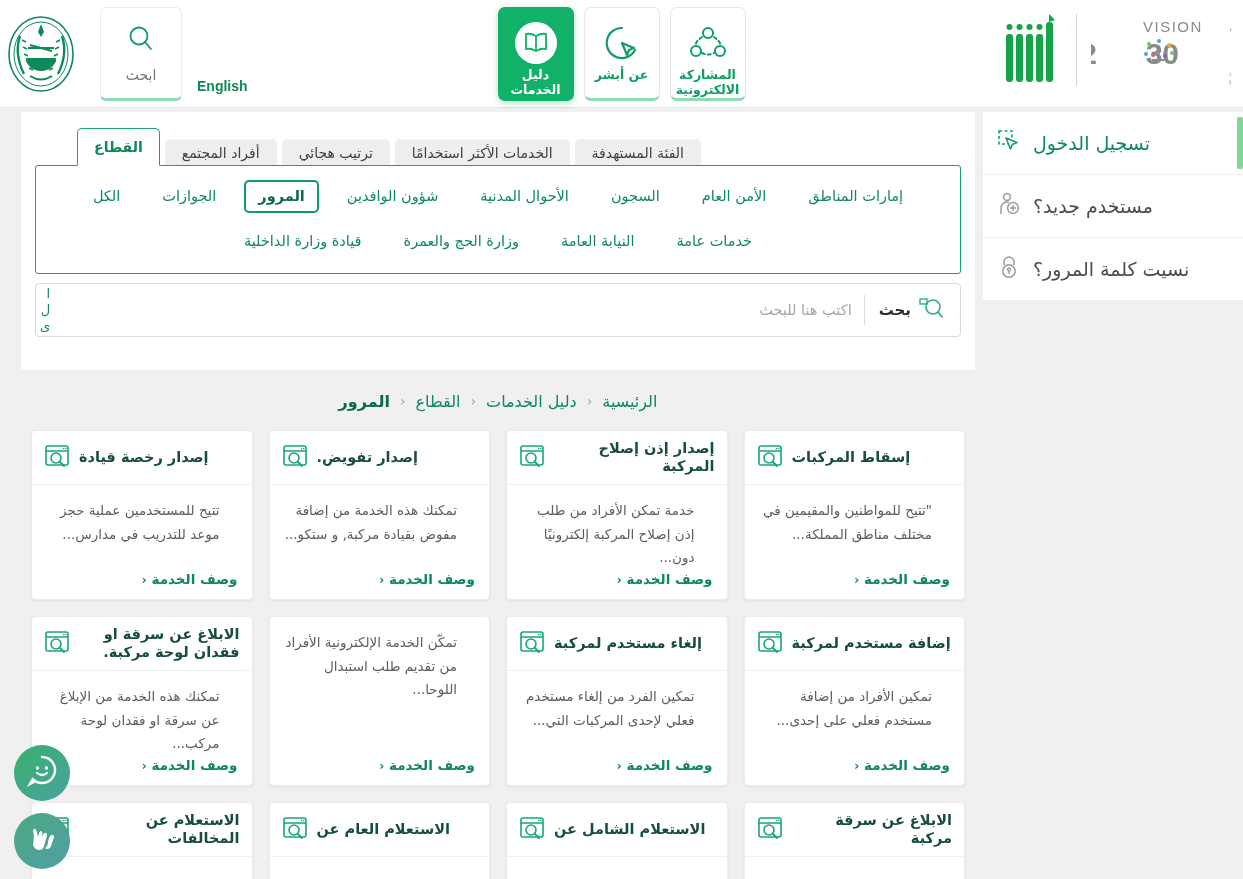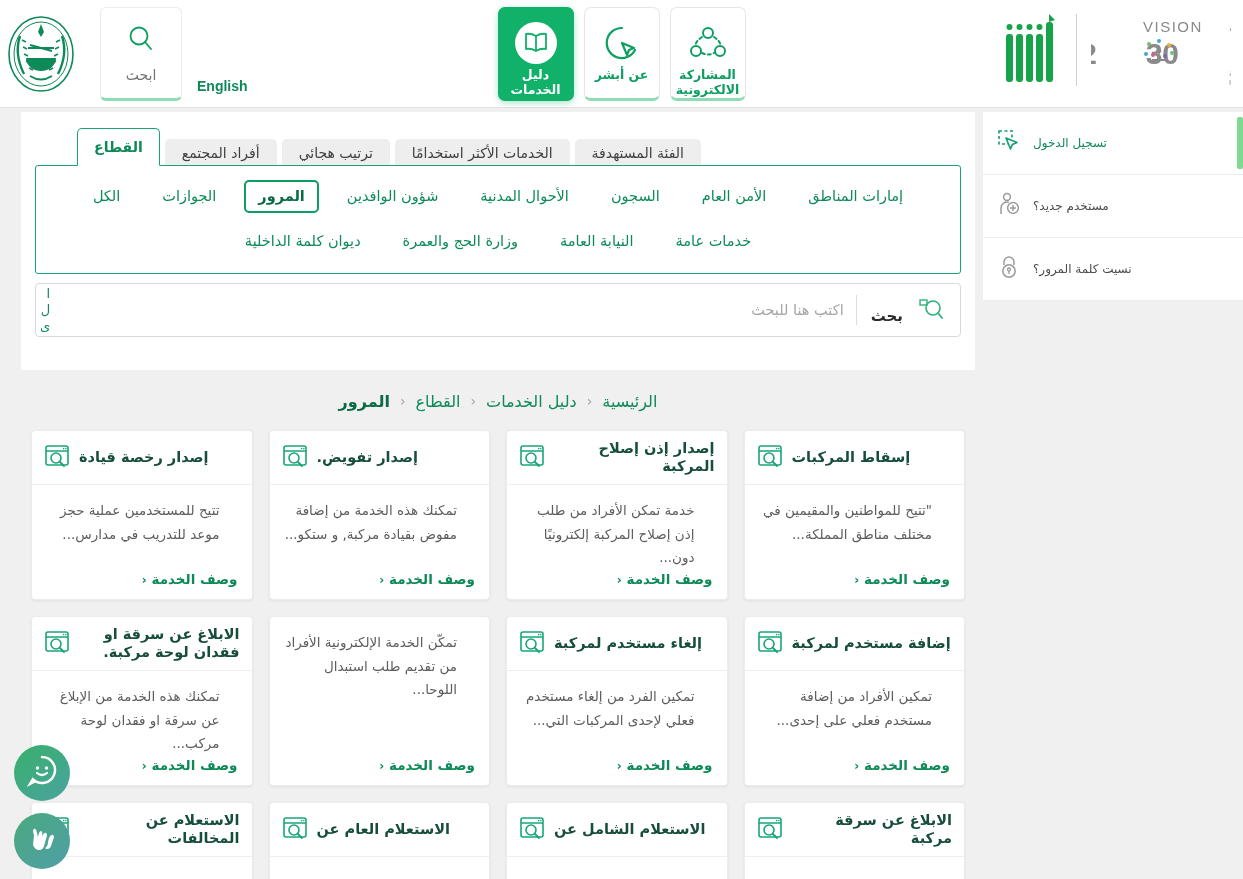--- a/index.html
+++ b/index.html
@@ -79,21 +79,21 @@
     position: absolute; top: 4px; right: 0; width: 260px;
     background: #fff;
   }
   .login-row {
     position: relative;
     height: 63px; display: flex; align-items: center; justify-content: flex-end;
     gap: 12px; padding: 0 20px 0 14px;
     border-bottom: 1px solid #ededed;
     cursor: pointer; background: #fff;
   }
-  .login-row .lr-label { font-size: 12px; color: #4b4b4b; }
+  .login-row .lr-label { font-size: 19px; color: #4b4b4b; }
   .login-row.primary .lr-label { color: #0d8a57; }
   .login-row.primary::after {
     content: ""; position: absolute; right: 0; top: 5px; bottom: 5px;
     width: 6px; background: #7ed994; border-radius: 2px;
   }
 
   
   .main-panel {
     position: absolute; top: 4px; right: 268px; width: 954px;
     background: #fff;
@@ -138,21 +138,21 @@
     border-color: #0d9e62; color: #0a6b44; font-weight: bold; border-radius: 5px;
   }
 
   .search-wrap { padding: 8px 14px 16px 14px; }
   .search-box {
     position: relative;
     height: 54px; border: 1px solid #d9d9d9; border-radius: 4px;
     display: flex; align-items: center; background: #fff;
   }
   .search-btn-inner {
-    display: flex; align-items: flex-end; gap: 15px;
+    display: flex; align-items: center; gap: 7px;
     padding: 0 16px 0 14px; height: 30px; cursor: pointer;
     border-left: 1px solid #dcdcdc;
   }
   .search-btn-inner .sb-text { font-size: 15px; font-weight: bold; color: #2b2b2b; }
   .search-input {
     flex: 1; border: none; outline: none; height: 100%;
     font-size: 14.5px; color: #9a9a9a; background: transparent;
     font-family: "DejaVu Sans", sans-serif; padding: 0 12px;
   }
   .search-input::placeholder { color: #a6a6a6; }
@@ -375,21 +375,21 @@
         <span class="chip">الأحوال المدنية</span>
         <span class="chip">شؤون الوافدين</span>
         <span class="chip selected">المرور</span>
         <span class="chip">الجوازات</span>
         <span class="chip">الكل</span>
       </div>
       <div class="filter-line">
         <span class="chip">خدمات عامة</span>
         <span class="chip">النيابة العامة</span>
         <span class="chip">وزارة الحج والعمرة</span>
-        <span class="chip">ديوان كلمة الداخلية</span>
+        <span class="chip">قيادة وزارة الداخلية</span>
       </div>
     </div>
 
     <div class="search-wrap">
       <div class="search-box">
         <div class="search-btn-inner">
           <span>
             <svg width="26" height="24" viewBox="0 0 26 24" aria-hidden="true">
               <rect x="2" y="3" width="7" height="5" fill="none" stroke="#2bb37a" stroke-width="1.4"></rect>
               <circle cx="15" cy="11" r="7" fill="none" stroke="#2bb37a" stroke-width="1.6"></circle>

